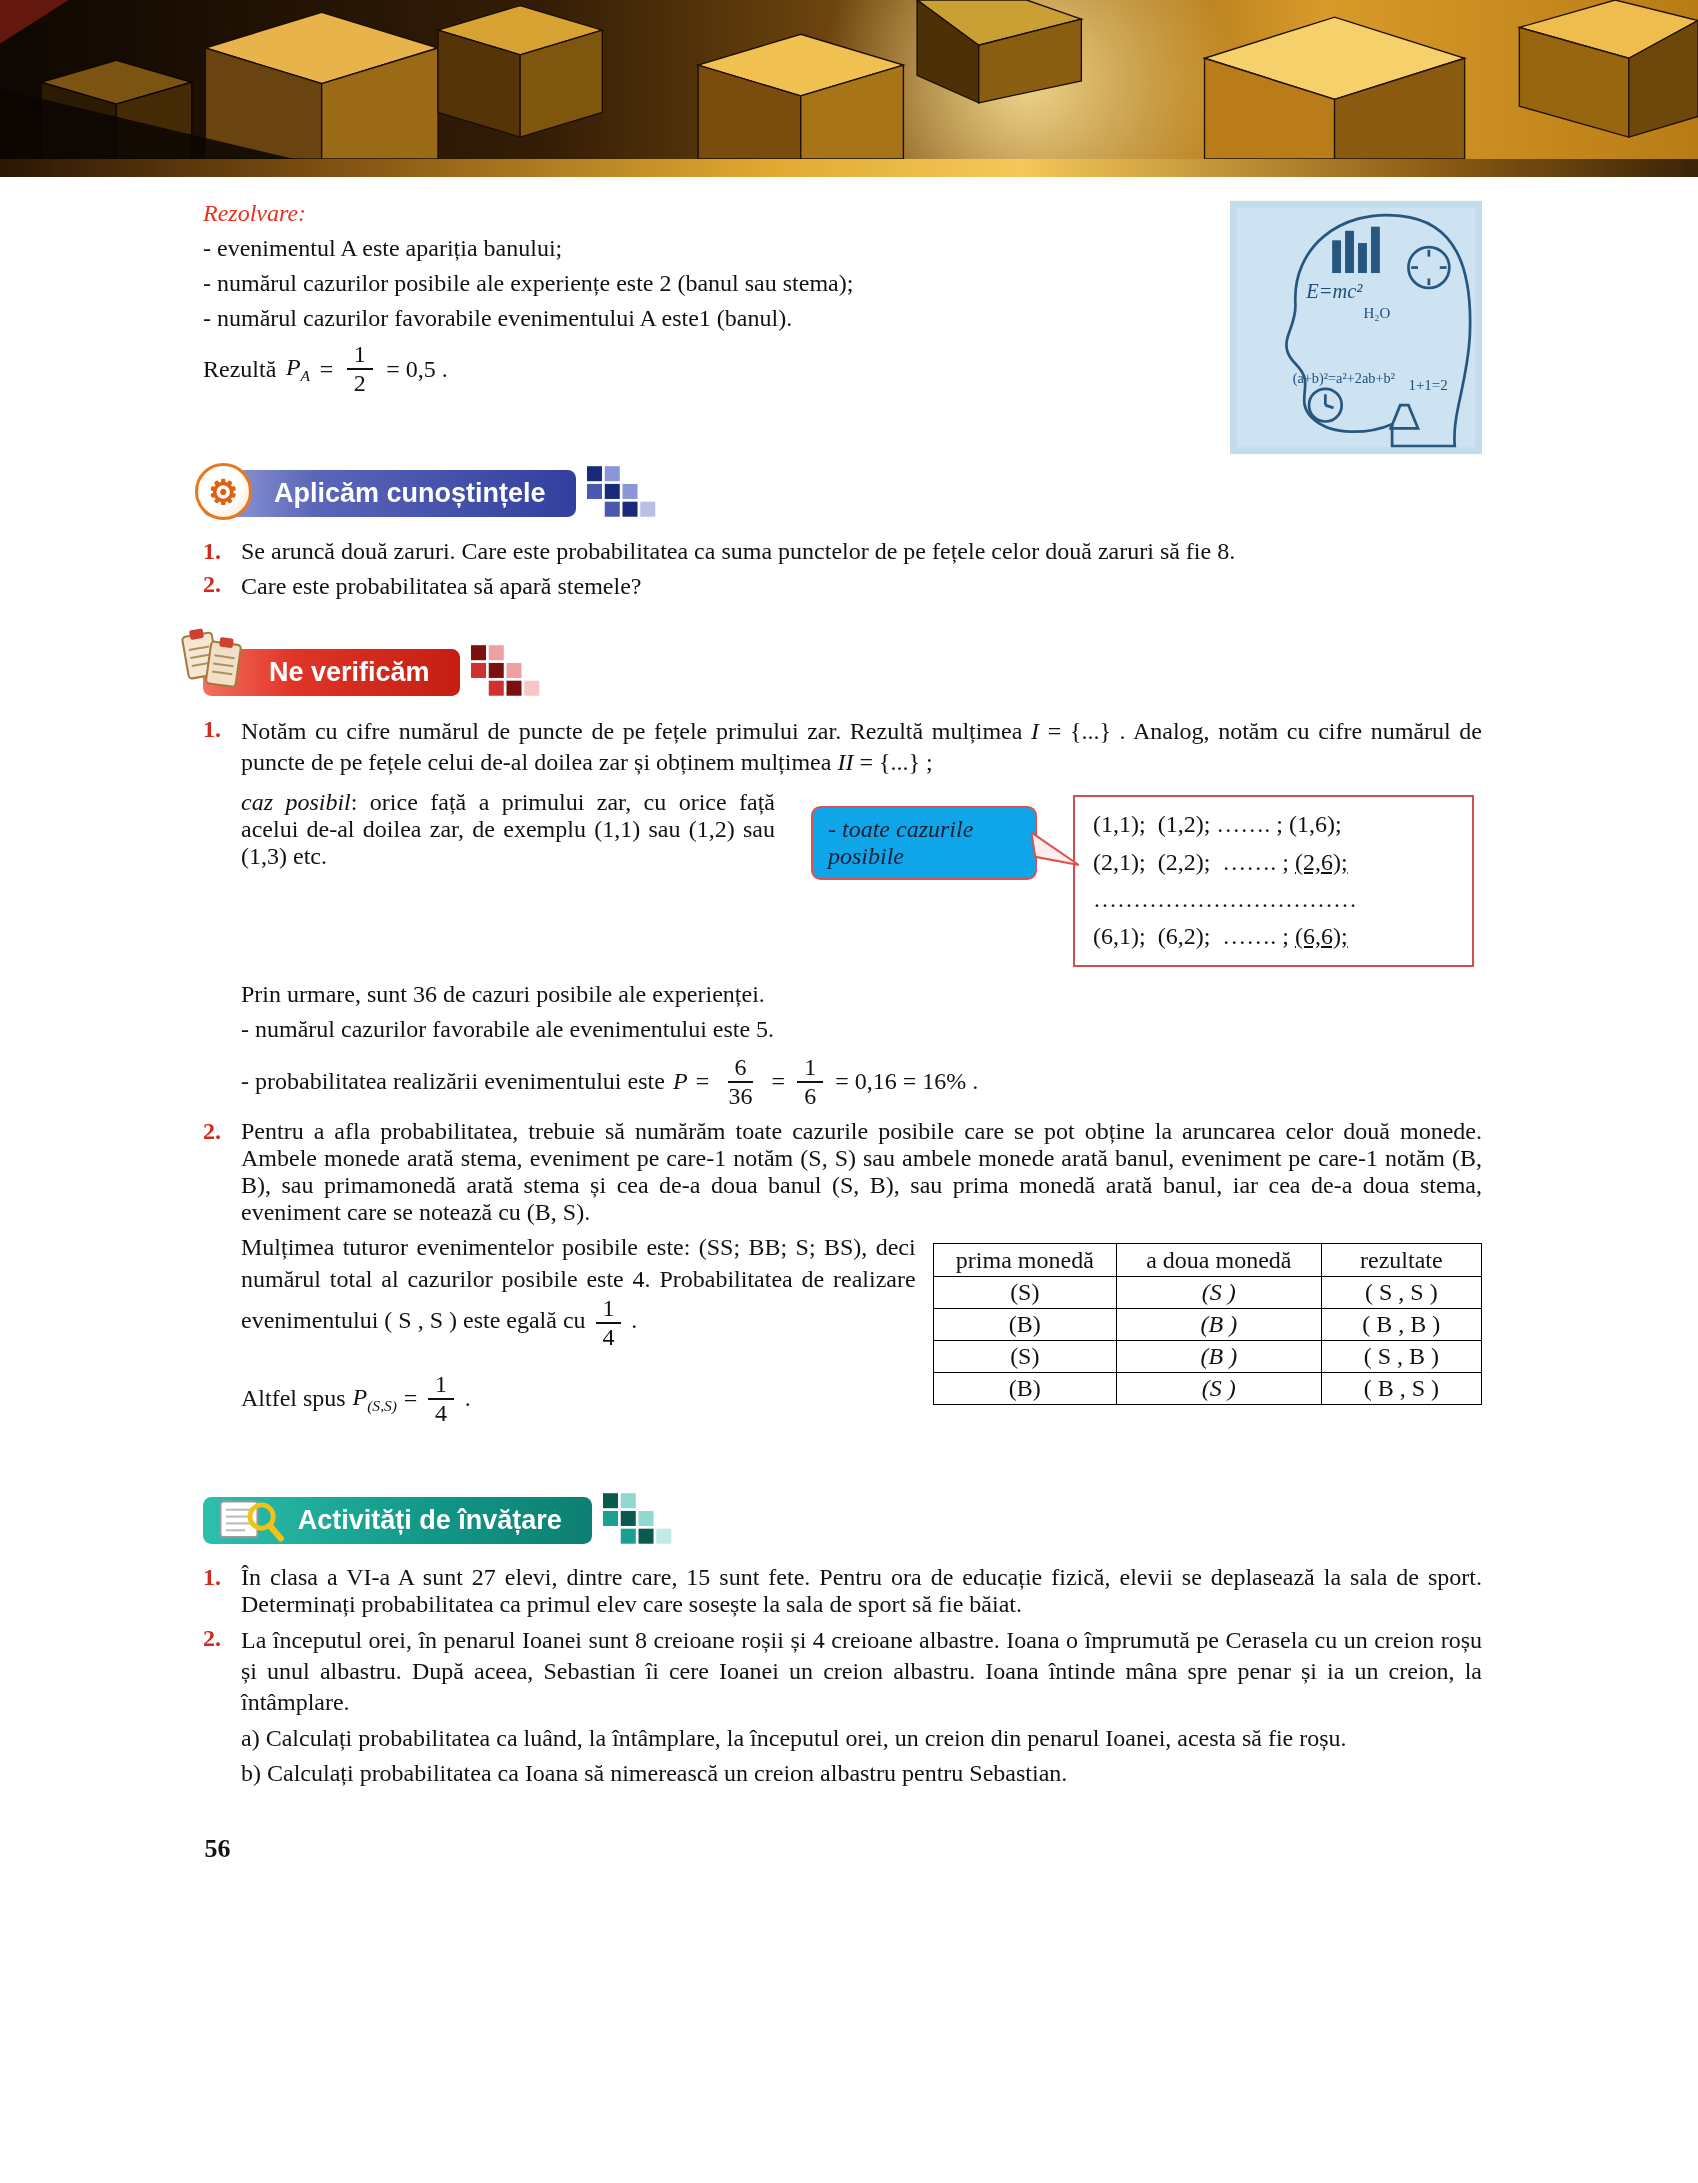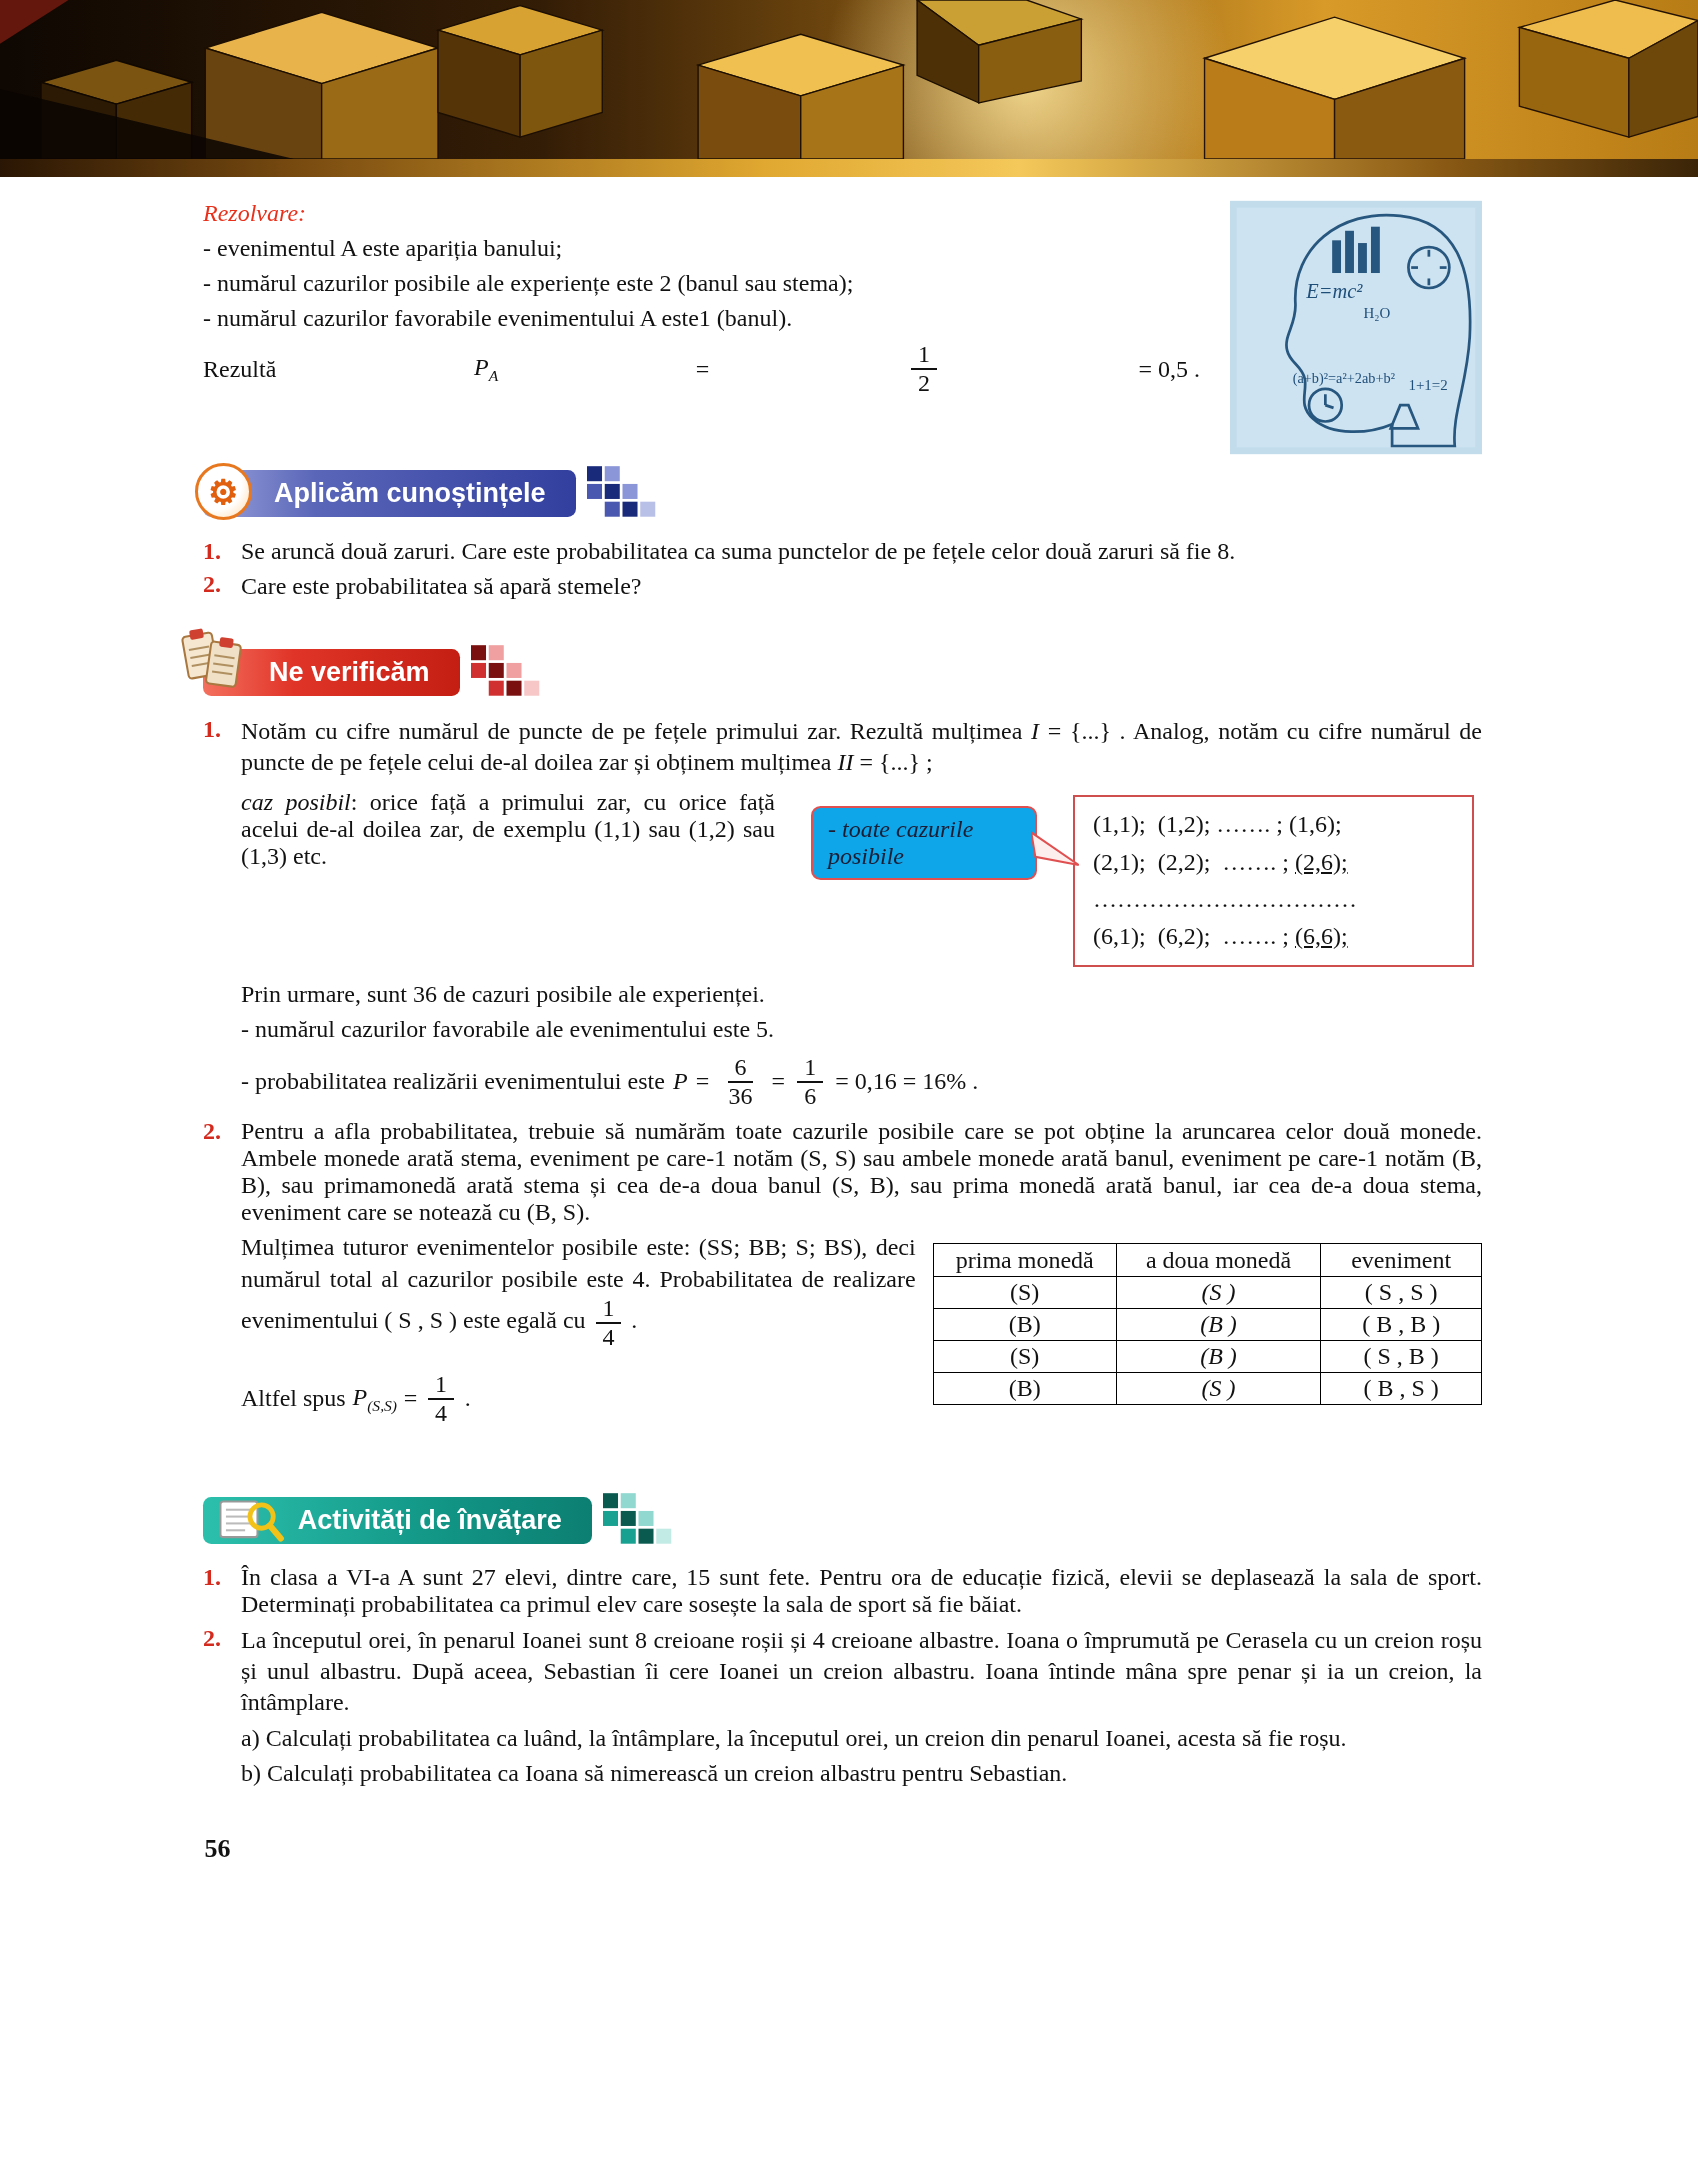--- a/index.html
+++ b/index.html
@@ -17,21 +17,21 @@
   p { margin:0 0 4.1px 0; line-height:1.30; }
   .just { text-align:justify; }
   .ital { font-style:italic; }
   .rezolvare { color:#e8301a; font-style:italic; }
   .mv { font-style:italic; }
   sub.mv { font-size:0.65em; }
   .u { text-decoration:underline; }
 
   .head-sketch { float:right; width:252px; height:255px; margin:2.7px 0 11px 30px; }
 
-  .result-line { display:flex; align-items:center; gap:9.6px; margin:6.8px 0 2.7px;justify-content:space-between; }
+  .result-line { display:flex; align-items:center; gap:9.6px; margin:6.8px 0 2.7px; }
 
   .frac { display:inline-flex; flex-direction:column; align-items:center; vertical-align:middle; line-height:1.12; margin:0 4.1px; }
   .frac .fn { border-bottom:2.1px solid #111; padding:0 6.8px; }
   .frac .fd { padding:0 6.8px; }
 
   
   .banner-row { display:flex; align-items:center; gap:11px; margin:22px 0 16.4px; clear:both; position:relative; }
   .banner { position:relative; height:47px; display:flex; align-items:center;
     color:#fff; font-family:"Liberation Sans",sans-serif; font-weight:bold; font-size:27px; border-radius:8.2px; }
   .banner.blue { background:linear-gradient(90deg,#9aa2dc 0%,#5a66b8 30%,#323f9e 100%); padding:0 30px 0 71px; }
@@ -319,21 +319,21 @@
             </span>
           <span>.</span>
         </div>
       </div>
 
       <table class="coins-table">
         <thead>
           <tr>
             <th>prima monedă</th>
             <th>a doua monedă</th>
-            <th>eveniment</th>
+            <th>rezultate</th>
           </tr>
         </thead>
         <tbody>
           <tr>
             <td>(S)</td>
               <td>(S )</td>
               <td>( S , S )</td>
           </tr>
           <tr>
             <td>(B)</td>

